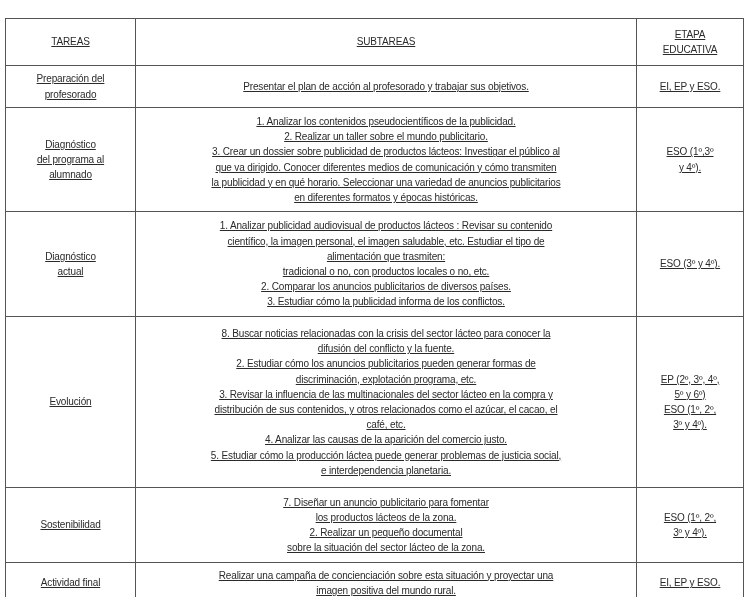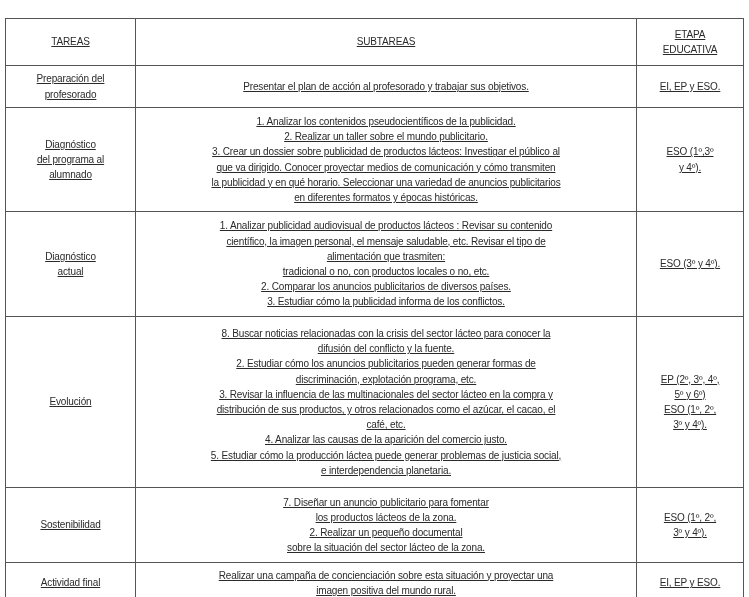--- a/index.html
+++ b/index.html
@@ -73,59 +73,59 @@
   <tr class="r2">
     <td>
       <span class="line">Diagnóstico</span>
       <span class="line">del programa al</span>
       <span class="line">alumnado</span>
     </td>
     <td>
       <span class="line">1. Analizar  los contenidos pseudocientíficos de la publicidad.</span>
       <span class="line">2. Realizar un taller sobre el mundo publicitario.</span>
       <span class="line">3. Crear un dossier sobre publicidad de productos lácteos: Investigar el público al</span>
-      <span class="line">que va dirigido. Conocer proyectar medios de comunicación y cómo transmiten</span>
+      <span class="line">que va dirigido. Conocer diferentes medios de comunicación y cómo transmiten</span>
       <span class="line">la publicidad y en qué horario. Seleccionar una variedad de anuncios publicitarios</span>
       <span class="line">en diferentes formatos y épocas históricas.</span>
     </td>
     <td>
       <span class="line">ESO (1º,3º</span>
       <span class="line">y 4º).</span>
     </td>
   </tr>
 
   <tr class="r3">
     <td>
       <span class="line">Diagnóstico</span>
       <span class="line">actual</span>
     </td>
     <td>
       <span class="line">1. Analizar publicidad audiovisual de productos lácteos : Revisar su contenido</span>
-      <span class="line">científico, la imagen personal, el mensaje saludable, etc. Revisar el tipo de</span>
+      <span class="line">científico, la imagen personal, el imagen saludable, etc. Estudiar el tipo de</span>
       <span class="line">alimentación que trasmiten:</span>
       <span class="line">tradicional o no, con productos locales o no, etc.</span>
       <span class="line">2. Comparar los anuncios publicitarios de diversos países.</span>
       <span class="line">3. Estudiar cómo  la publicidad informa de los conflictos.</span>
     </td>
     <td>
       <span class="line">ESO (3º y 4º).</span>
     </td>
   </tr>
 
   <tr class="r4">
     <td>
       <span class="line">Evolución</span>
     </td>
     <td>
       <span class="line">8. Buscar noticias relacionadas con la crisis del sector lácteo para conocer la</span>
       <span class="line">difusión del conflicto y la fuente.</span>
       <span class="line">2. Estudiar cómo los anuncios publicitarios pueden generar formas de</span>
       <span class="line">discriminación, explotación programa, etc.</span>
       <span class="line">3. Revisar la influencia de las multinacionales del sector lácteo en la compra y</span>
-      <span class="line">distribución de sus productos, y otros relacionados como el azúcar, el cacao, el</span>
+      <span class="line">distribución de sus contenidos, y otros relacionados como el azúcar, el cacao, el</span>
       <span class="line">café, etc.</span>
       <span class="line">4. Analizar las causas de la aparición del comercio justo.</span>
       <span class="line">5. Estudiar cómo la producción láctea puede generar problemas de justicia social,</span>
       <span class="line">e interdependencia planetaria.</span>
     </td>
     <td>
       <span class="line">EP (2º, 3º, 4º,</span>
       <span class="line">5º y 6º)</span>
       <span class="line">ESO (1º, 2º,</span>
       <span class="line">3º y 4º).</span>

